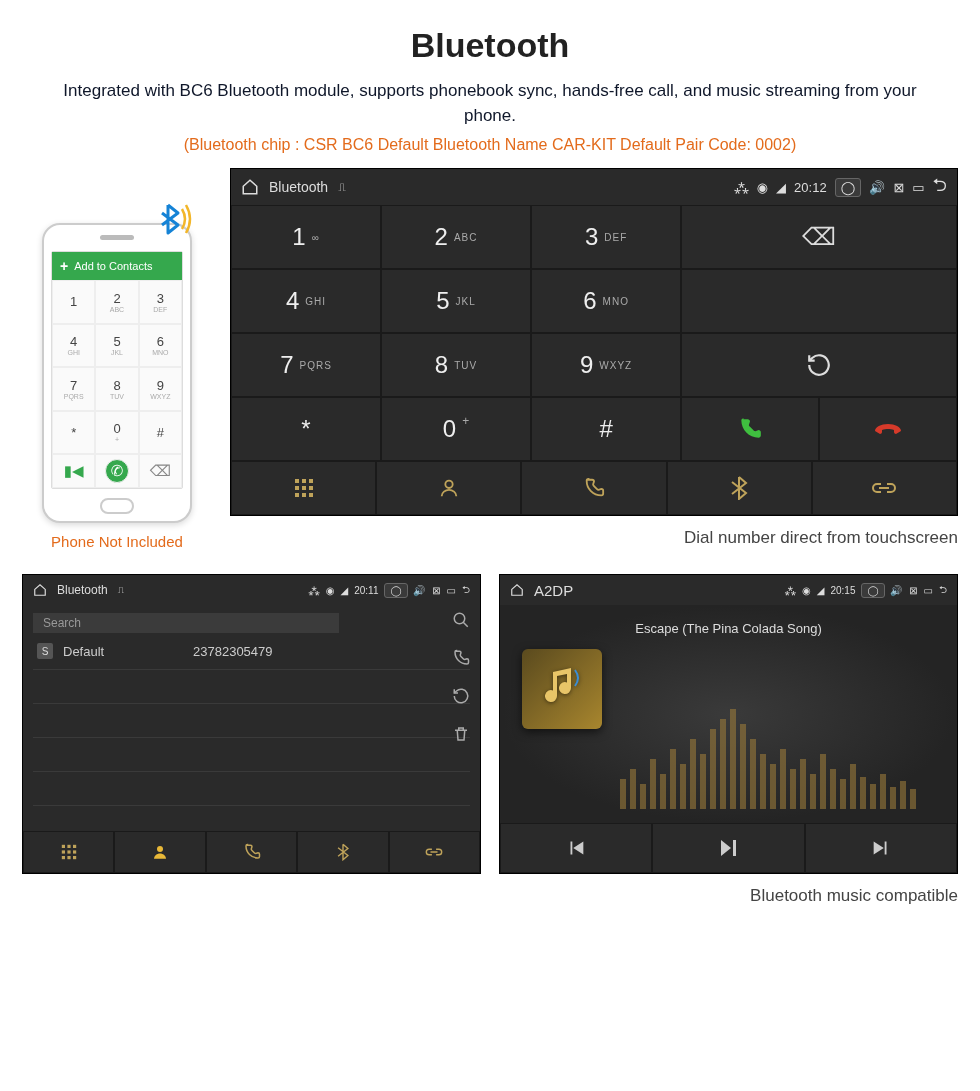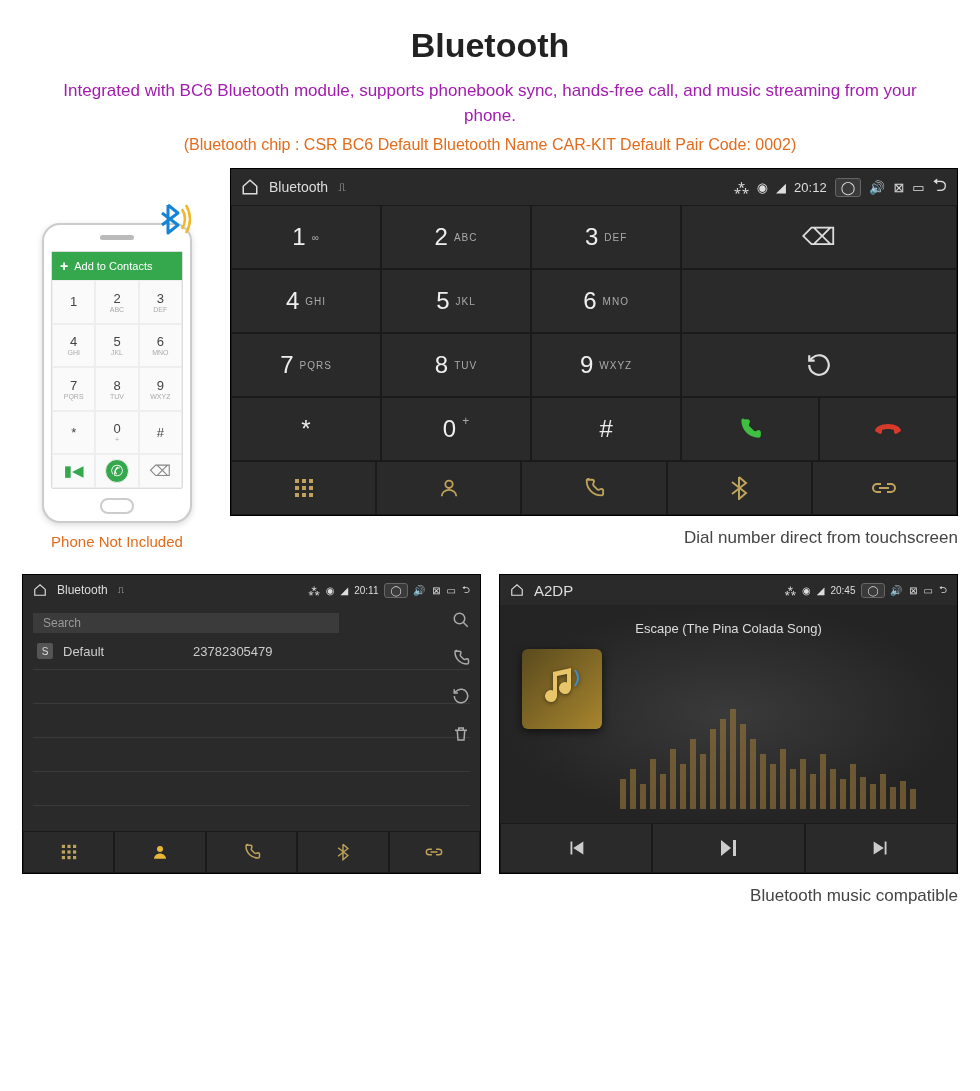--- a/index.html
+++ b/index.html
@@ -1,19 +1,19 @@
 <!DOCTYPE html>
 <html><head>
 <meta charset="utf-8">
 <style>
 *{box-sizing:border-box;margin:0;padding:0;font-family:Arial,Helvetica,sans-serif}
 body{width:980px;background:#fff;color:#222}
 .page{padding:20px 22px}
 h1{font-size:34px;font-weight:700;text-align:center;margin:6px 0 14px}
-.intro{font-size:17px;color:#a21caf;text-align:center;line-height:1.45;margin:7px 26px 8px}
+.intro{font-size:17px;color:#0f172a;text-align:center;line-height:1.45;margin:7px 26px 8px}
 .spec{color:#e36b1c;text-align:center;font-size:16px;margin-bottom:14px}
 .row1{display:flex;align-items:flex-end;gap:18px}
 .phone-col{width:190px;text-align:center}
 .phone-frame{width:150px;height:300px;margin:0 auto;border:2px solid #ccc;border-radius:18px;background:#fff;position:relative;box-shadow:0 2px 6px rgba(0,0,0,.15)}
 .phone-speaker{position:absolute;top:10px;left:50%;transform:translateX(-50%);width:34px;height:5px;background:#bbb;border-radius:3px}
 .phone-screen{position:absolute;top:26px;left:7px;right:7px;bottom:32px;background:#fafafa;border:1px solid #ddd;border-radius:2px;display:flex;flex-direction:column}
 .phone-header{background:#35a84d;color:#fff;font-size:11px;padding:6px 8px;display:flex;align-items:center;gap:6px}
 .phone-header .plus{font-size:14px;font-weight:700}
 .phone-dial{flex:1;display:grid;grid-template-columns:repeat(3,1fr);grid-template-rows:repeat(4,1fr)}
 .phone-dial div{display:flex;flex-direction:column;align-items:center;justify-content:center;border:1px solid #eee;font-size:13px;color:#444}
@@ -356,21 +356,21 @@
               <svg width="14" height="14" viewBox="0 0 24 24" fill="none" stroke="#ddd" stroke-width="2">
                 <path d="M3 11 L12 3 L21 11 V21 H3 Z"></path>
               </svg>
             </span>
           <span class="title" style="font-size:15px">A2DP</span>
           <span class="flex"></span>
           <div class="sb-icons" style="font-size:10px;gap:6px">
             <span>⁂</span>
             <span>◉</span>
             <span>◢</span>
-            <span>20:45</span>
+            <span>20:15</span>
             <span class="cam">◯</span>
             <span>🔊</span>
             <span>⊠</span>
             <span>▭</span>
             <span>⮌</span>
           </div>
         </div>
         <div class="music-body">
           <div class="song-title">Escape (The Pina Colada Song)</div>
           <div class="album">

